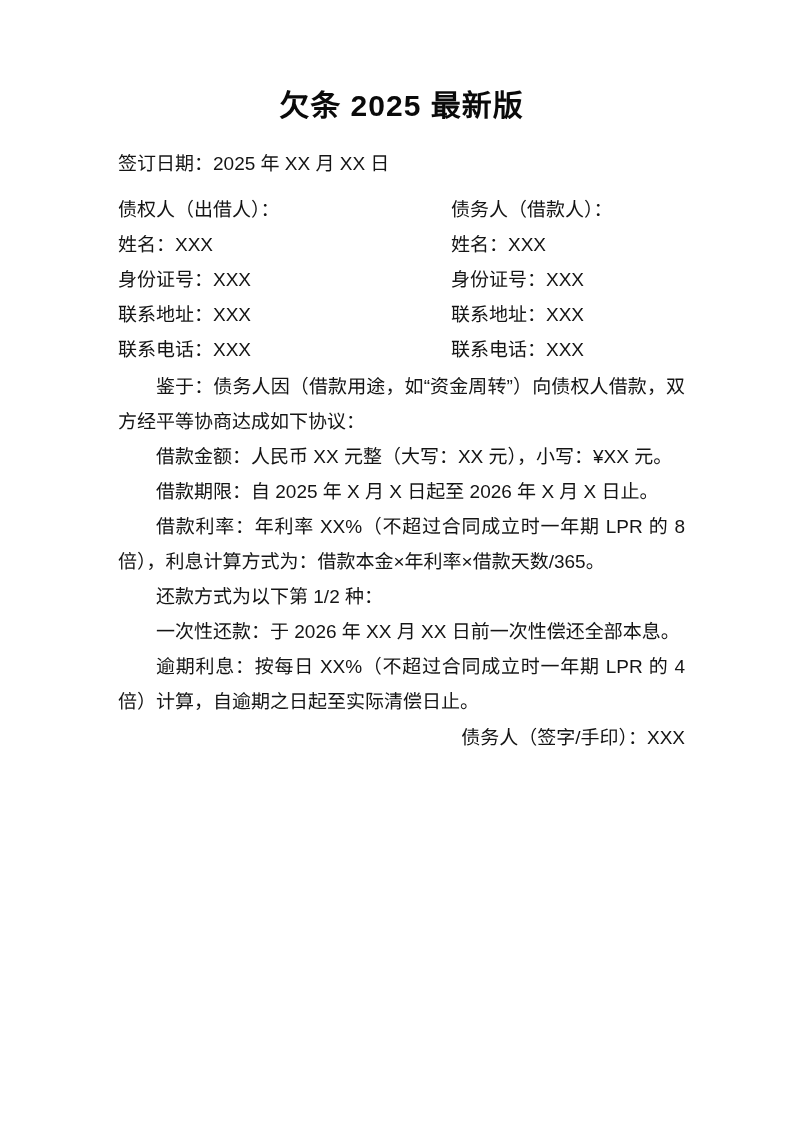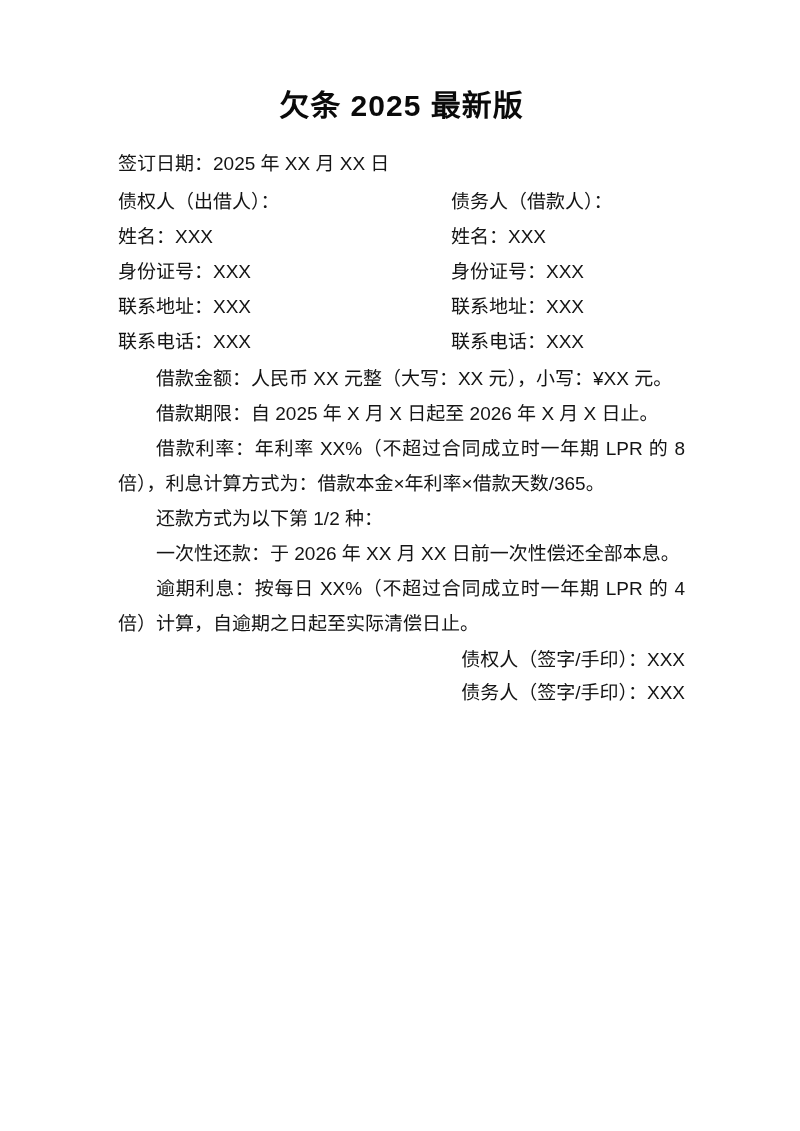--- a/index.html
+++ b/index.html
@@ -20,21 +20,21 @@
     margin: 0 0 20px 0;
     text-align: center;
     font-size: 30px;
     font-weight: 700;
     line-height: 40px;
     letter-spacing: 1px;
     color: #0a0a0a;
   }
   p { margin: 0; }
   .line { text-align: left; }
-  .sign-date { margin-bottom: 3px; }
+  .sign-date { margin-bottom: 11px; }
   .parties {
     display: grid;
     grid-template-columns: 285px 1fr;
     column-gap: 0;
     gap: 48px;
   }
   .party-col p { text-align: left; }
   .body-text { margin-top: 2px; }
   .para {
     text-indent: 2em;
@@ -66,26 +66,26 @@
     <div class="party-col">
       <p>债务人（借款人）：</p>
       <p>姓名：XXX</p>
       <p>身份证号：XXX</p>
       <p>联系地址：XXX</p>
       <p>联系电话：XXX</p>
     </div>
   </div>
 
   <div class="body-text">
+    <p class="para">鉴于：债务人因（借款用途，如“资金周转”）向债权人借款，双方经平等协商达成如下协议：</p>
     <p class="para">借款金额：人民币 XX 元整（大写：XX 元），小写：¥XX 元。</p>
     <p class="para">借款期限：自 2025 年 X 月 X 日起至 2026 年 X 月 X 日止。</p>
     <p class="para">借款利率：年利率 XX%（不超过合同成立时一年期 LPR 的 8 倍），利息计算方式为：借款本金×年利率×借款天数/365。</p>
     <p class="para">还款方式为以下第 1/2 种：</p>
     <p class="para">一次性还款：于 2026 年 XX 月 XX 日前一次性偿还全部本息。</p>
     <p class="para">逾期利息：按每日 XX%（不超过合同成立时一年期 LPR 的 4 倍）计算，自逾期之日起至实际清偿日止。</p>
   </div>
 
   <div class="signatures">
-    <p class="sig-line">债权人（签字/手印）：XXX</p>
     <p class="sig-line">债务人（签字/手印）：XXX</p>
   </div>
 
 </div>
 
 </body></html>

